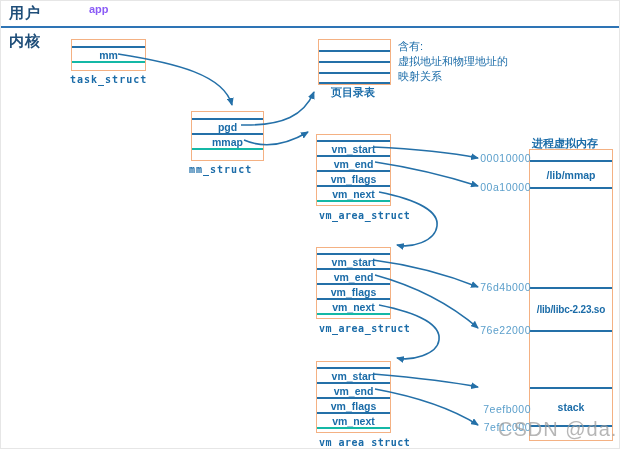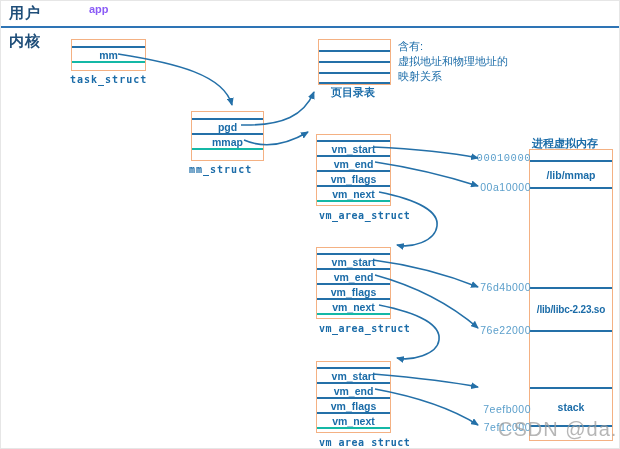--- a/index.html
+++ b/index.html
@@ -116,21 +116,21 @@
     <div class="mem-gap" style="height:98px;"></div>
     <div class="mem-region" style="height:45px;">
       <span class="tight">/lib/libc-2.23.so</span>
     </div>
     <div class="mem-gap" style="height:55px;"></div>
     <div class="mem-region" style="height:40px;">
       <span>stack</span>
     </div>
   </div>
 
-  <div class="addr" style="top:151px;font-family:Liberation Mono, monospace;">00010000</div>
+  <div class="addr" style="top:151px;">00010000</div>
   <div class="addr" style="top:180px;">00a10000</div>
   <div class="addr" style="top:280px;">76d4b000</div>
   <div class="addr" style="top:323px;">76e22000</div>
   <div class="addr" style="top:378px;margin-top:24px;">7eefb000</div>
   <div class="addr" style="top:420px;">7ef1c000</div>
 
   <svg class="arrows" width="620" height="449" viewBox="0 0 620 449">
     <defs>
       <marker id="ah" markerWidth="8" markerHeight="7" refX="7" refY="3.5" orient="auto" markerUnits="userSpaceOnUse">
         <path d="M0,0 L8,3.5 L0,7 z" fill="#2470a8"></path>

